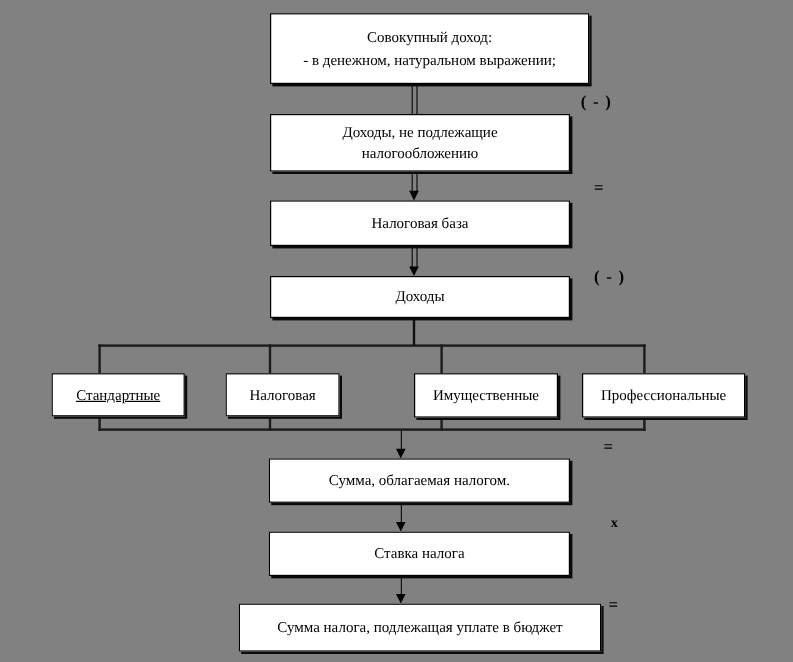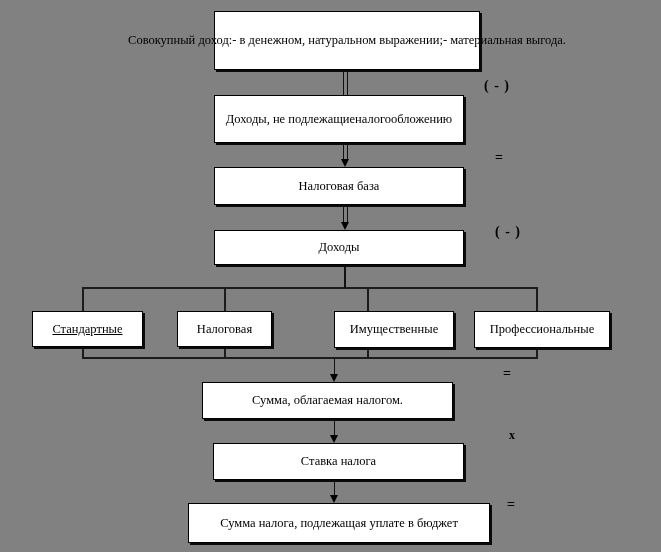--- a/index.html
+++ b/index.html
@@ -13,28 +13,30 @@
     background:#818181;
     overflow:hidden;
   }
   
   .bx{
     position:absolute;
     background:#ffffff;
     border:1px solid #000;
     box-shadow:2px 2px 0 #0a0a0a;
     display:flex;
+    flex-direction:column;
     align-items:center;
     justify-content:center;
     text-align:center;
     font-size:12.5px;
     color:#000;
     line-height:1.45;
     z-index:3;
     box-sizing:border-box;
+    margin-left:11px;
   }
   .bx span{display:block;white-space:nowrap;}
   
   .vline,.hline,.dline{position:absolute;z-index:1;}
   .vline{width:2px;background:#1c1c1c;}
   .hline{height:2px;background:#1c1c1c;}
   .dline{width:5px;border-left:1.5px solid #111;border-right:1.5px solid #111;box-sizing:border-box;background:transparent;z-index:2;}
   .sline{position:absolute;width:1.5px;background:#111;z-index:2;}
   .ahead{
     position:absolute;width:0;height:0;z-index:2;
@@ -76,21 +78,20 @@
   <div class="sline" style="left:333.5px;top:358px;height:17px;"></div>
   <div class="ahead" style="left:330px;top:374px;"></div>
   <div class="sline" style="left:333.5px;top:420px;height:15px;"></div>
   <div class="ahead" style="left:330px;top:435px;"></div>
   <div class="sline" style="left:333.5px;top:481px;height:14px;"></div>
   <div class="ahead" style="left:330px;top:495px;"></div>
 
   <div class="bx" style="left:214px;top:11px;width:266px;height:59px;line-height:19px;">
     <span>Совокупный доход:</span>
     <span>- в денежном, натуральном выражении;</span>
-    <span>- материальная выгода.</span>
   </div>
 
   <div class="bx" style="left:214px;top:95px;width:250px;height:48px;line-height:18px;">
     <span>Доходы, не подлежащие</span>
     <span>налогообложению</span>
   </div>
 
   <div class="bx" style="left:214px;top:167px;width:250px;height:38px;">
     <span>Налоговая база</span>
   </div>
@@ -105,21 +106,21 @@
   <div class="bx" style="left:177px;top:311px;width:95px;height:36px;">
     <span>Налоговая</span>
   </div>
   <div class="bx" style="left:334px;top:311px;width:120px;height:37px;">
     <span>Имущественные</span>
   </div>
   <div class="bx" style="left:474px;top:311px;width:136px;height:37px;">
     <span>Профессиональные</span>
   </div>
 
-  <div class="bx" style="left:202px;top:382px;width:251px;height:37px;">
+  <div class="bx" style="left:213px;top:382px;width:251px;height:37px;">
     <span>Сумма, облагаемая налогом.</span>
   </div>
   <div class="bx" style="left:213px;top:443px;width:251px;height:37px;">
     <span>Ставка налога</span>
   </div>
   <div class="bx" style="left:188px;top:503px;width:302px;height:40px;justify-content:center;">
     <span>Сумма налога, подлежащая уплате в бюджет</span>
   </div>
 
   <div class="op" style="left:484px;top:79px;">( - )</div>

